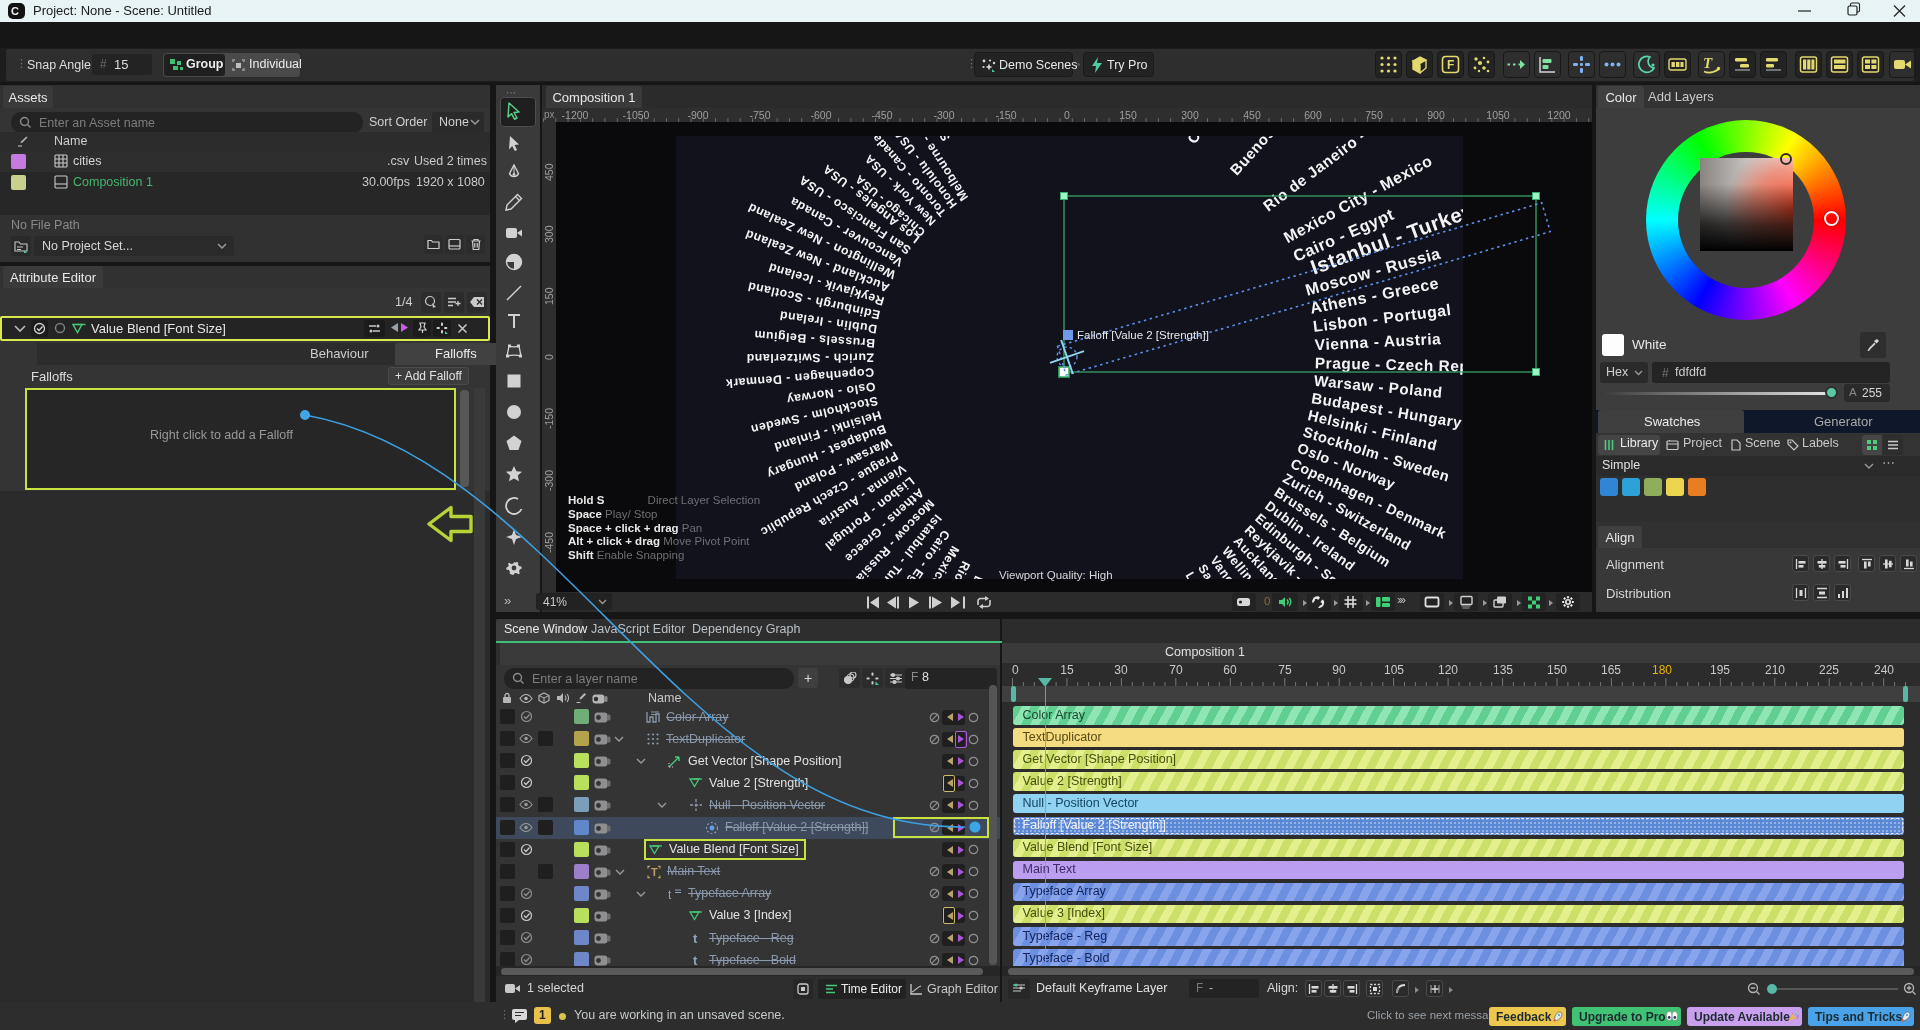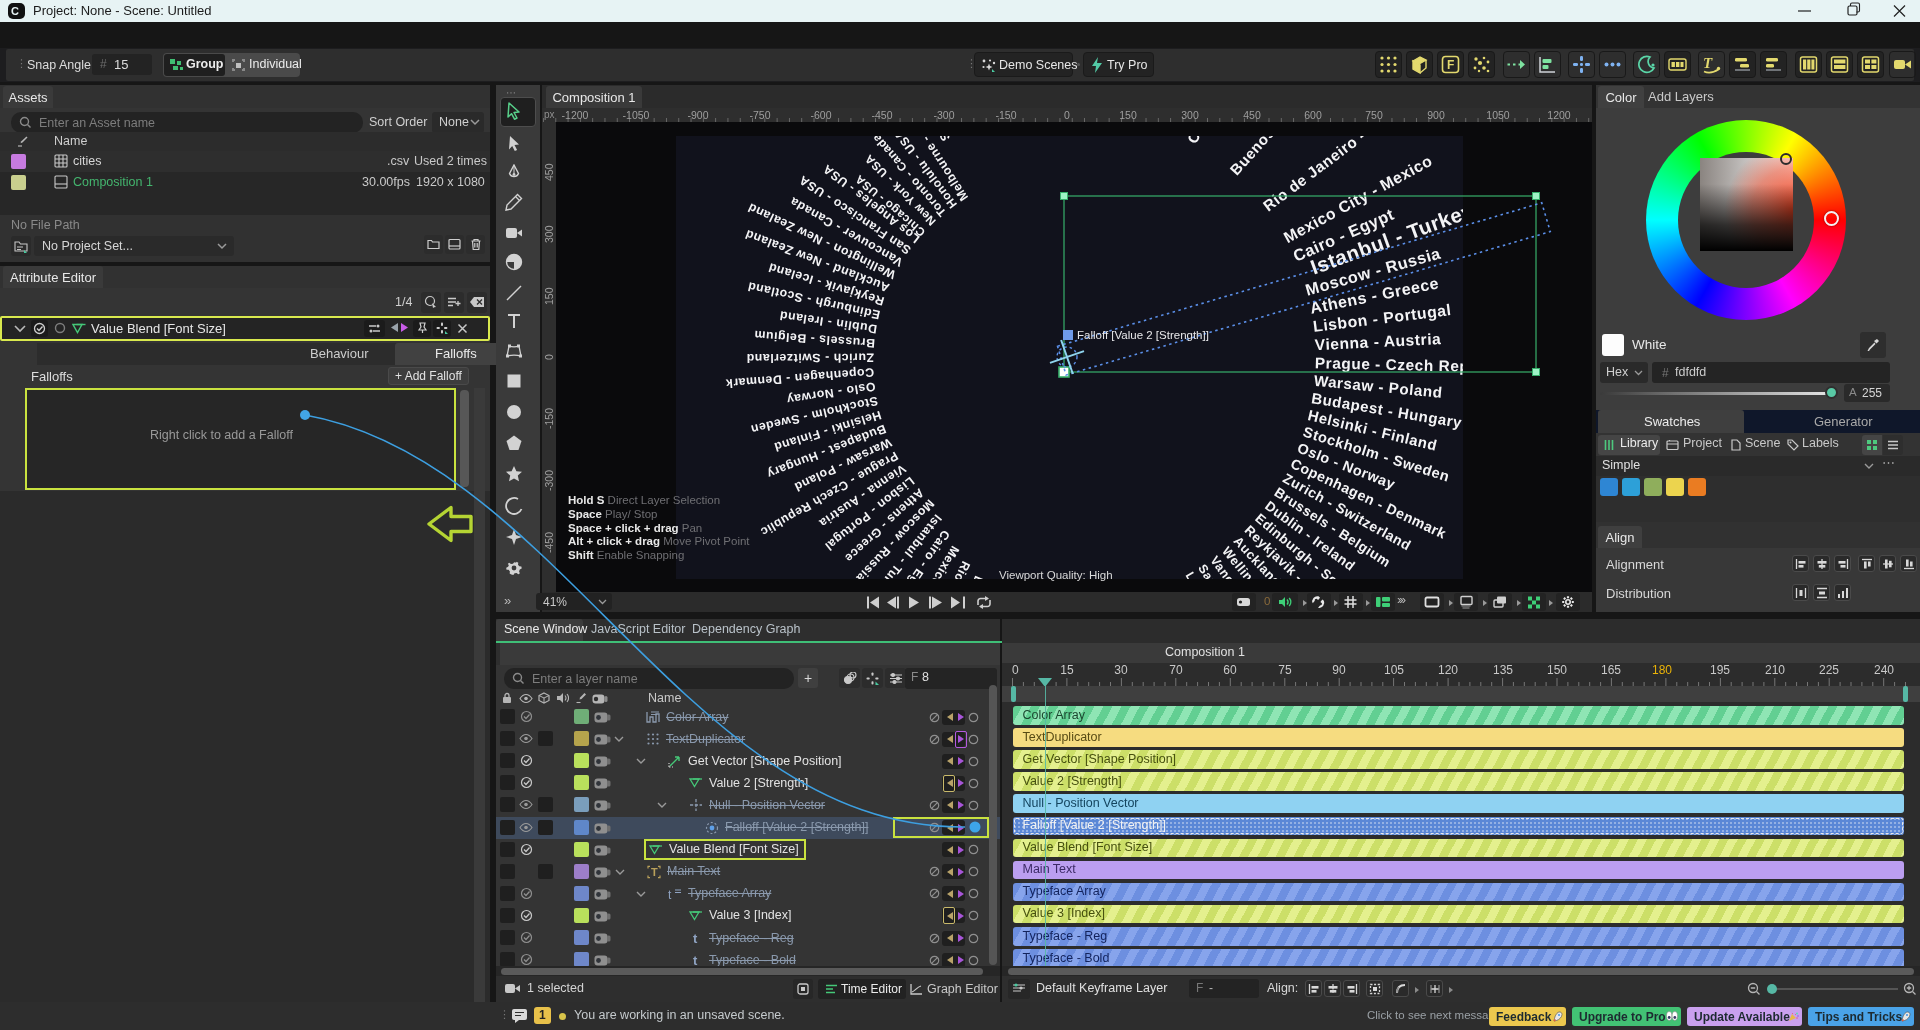--- a/index.html
+++ b/index.html
@@ -771,21 +771,21 @@
      </g>
      <circle cx="511" cy="235" r="10" fill="none" stroke="#5b8fe8" stroke-width="1.4" stroke-dasharray="2.5 3"></circle>
 
      <g transform="rotate(-19 511 235)" stroke="#8fd4ee" stroke-width="2">
        <path d="M493 235h36M511 217v36"></path>
      </g>
 
      <rect x="507" y="208" width="10" height="10" fill="#6f9ae8"></rect>
      <text x="521" y="217" font-size="11.5" fill="#e8e8ea" font-family="Liberation Sans">Falloff [Value 2 [Strength]]</text>
    </svg>
-   <div class="abs" style="left:12px;top:372.0px;font-size:11.5px;color:#e8e8e8;font-weight:bold;white-space:nowrap;">Hold S<span style="font-weight:normal;color:#6f6f73;"> Direct Layer Selection</span></div>
+   <div class="abs" style="left:12px;top:372.0px;font-size:11.5px;color:#e8e8e8;font-weight:bold;white-space:nowrap;">Hold S<span style="font-weight:normal;color:#6f6f73;padding-left:40px;"> Direct Layer Selection</span></div>
         <div class="abs" style="left:12px;top:385.8px;font-size:11.5px;color:#e8e8e8;font-weight:bold;white-space:nowrap;">Space<span style="font-weight:normal;color:#6f6f73;"> Play/ Stop</span></div>
         <div class="abs" style="left:12px;top:399.6px;font-size:11.5px;color:#e8e8e8;font-weight:bold;white-space:nowrap;">Space + click + drag<span style="font-weight:normal;color:#6f6f73;"> Pan</span></div>
         <div class="abs" style="left:12px;top:413.4px;font-size:11.5px;color:#e8e8e8;font-weight:bold;white-space:nowrap;">Alt + click + drag<span style="font-weight:normal;color:#6f6f73;"> Move Pivot Point</span></div>
         <div class="abs" style="left:12px;top:427.2px;font-size:11.5px;color:#e8e8e8;font-weight:bold;white-space:nowrap;">Shift<span style="font-weight:normal;color:#6f6f73;"> Enable Snapping</span></div>
    <div class="abs" style="left:443px;top:447px;font-size:11.5px;color:#d8d8d8;">Viewport Quality: High</div>
  </div>
 
  <div class="abs" style="left:0;top:507px;width:1050px;height:20px;background:#2b2b2b;">
    <div class="abs" style="left:-6px;top:1px;width:76px;height:17px;background:#222;border-radius:3px;">
      <span class="abs" style="left:7px;top:1.5px;font-size:12px;color:#c9c9c9;">41%</span>

